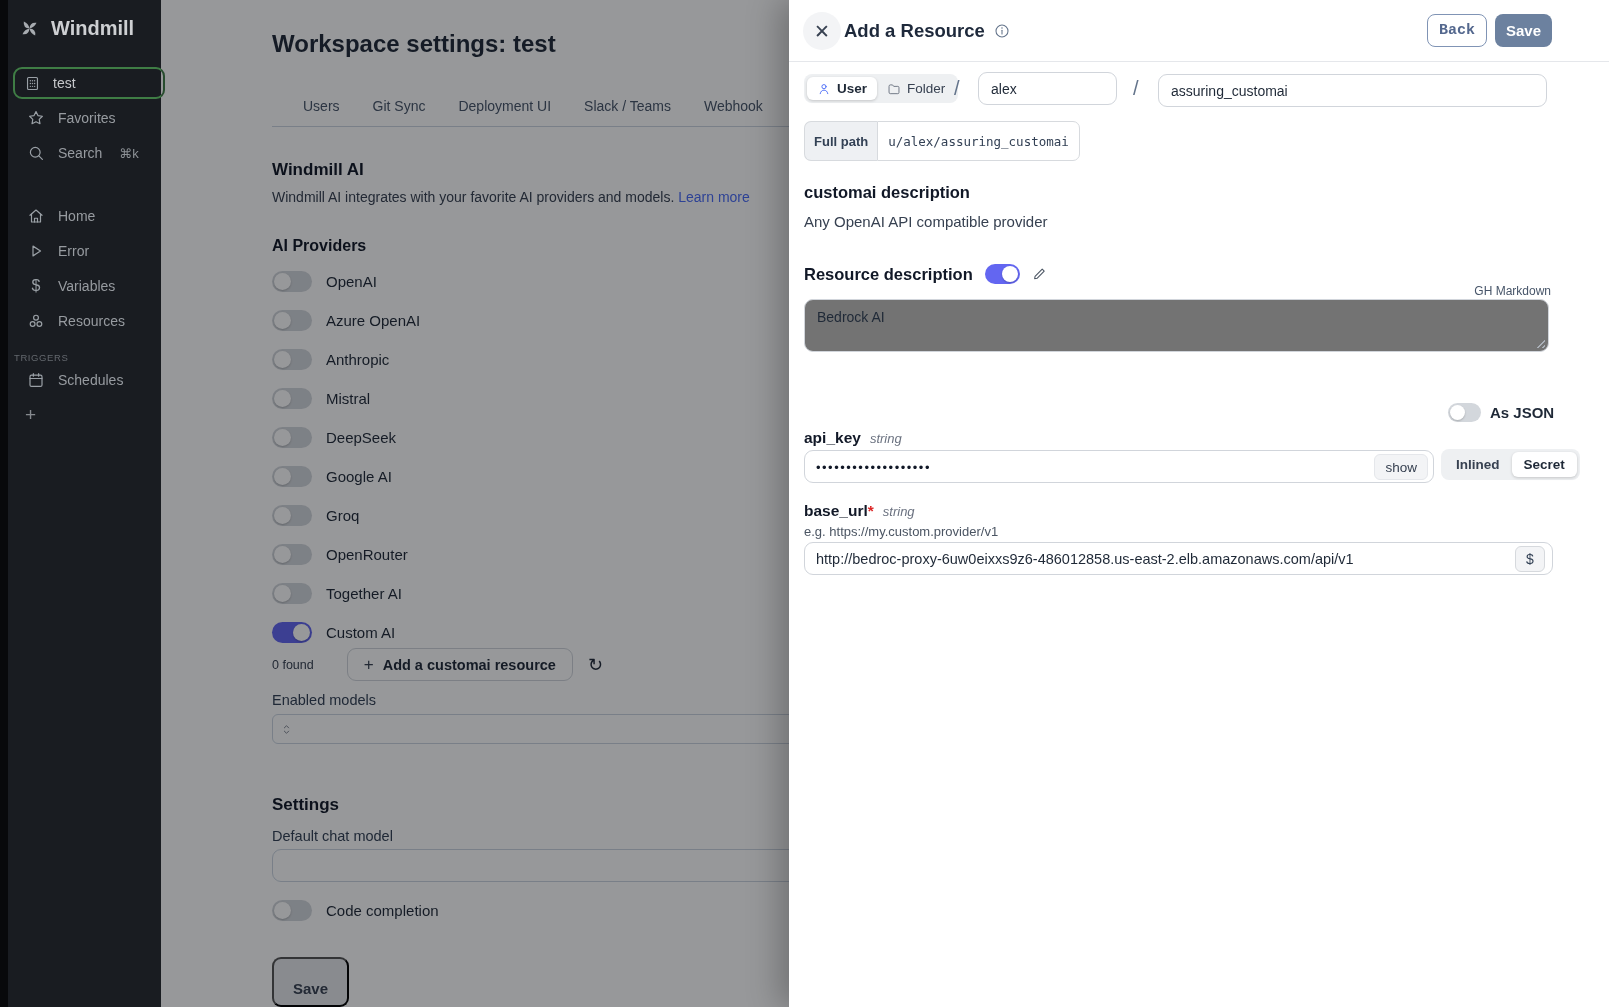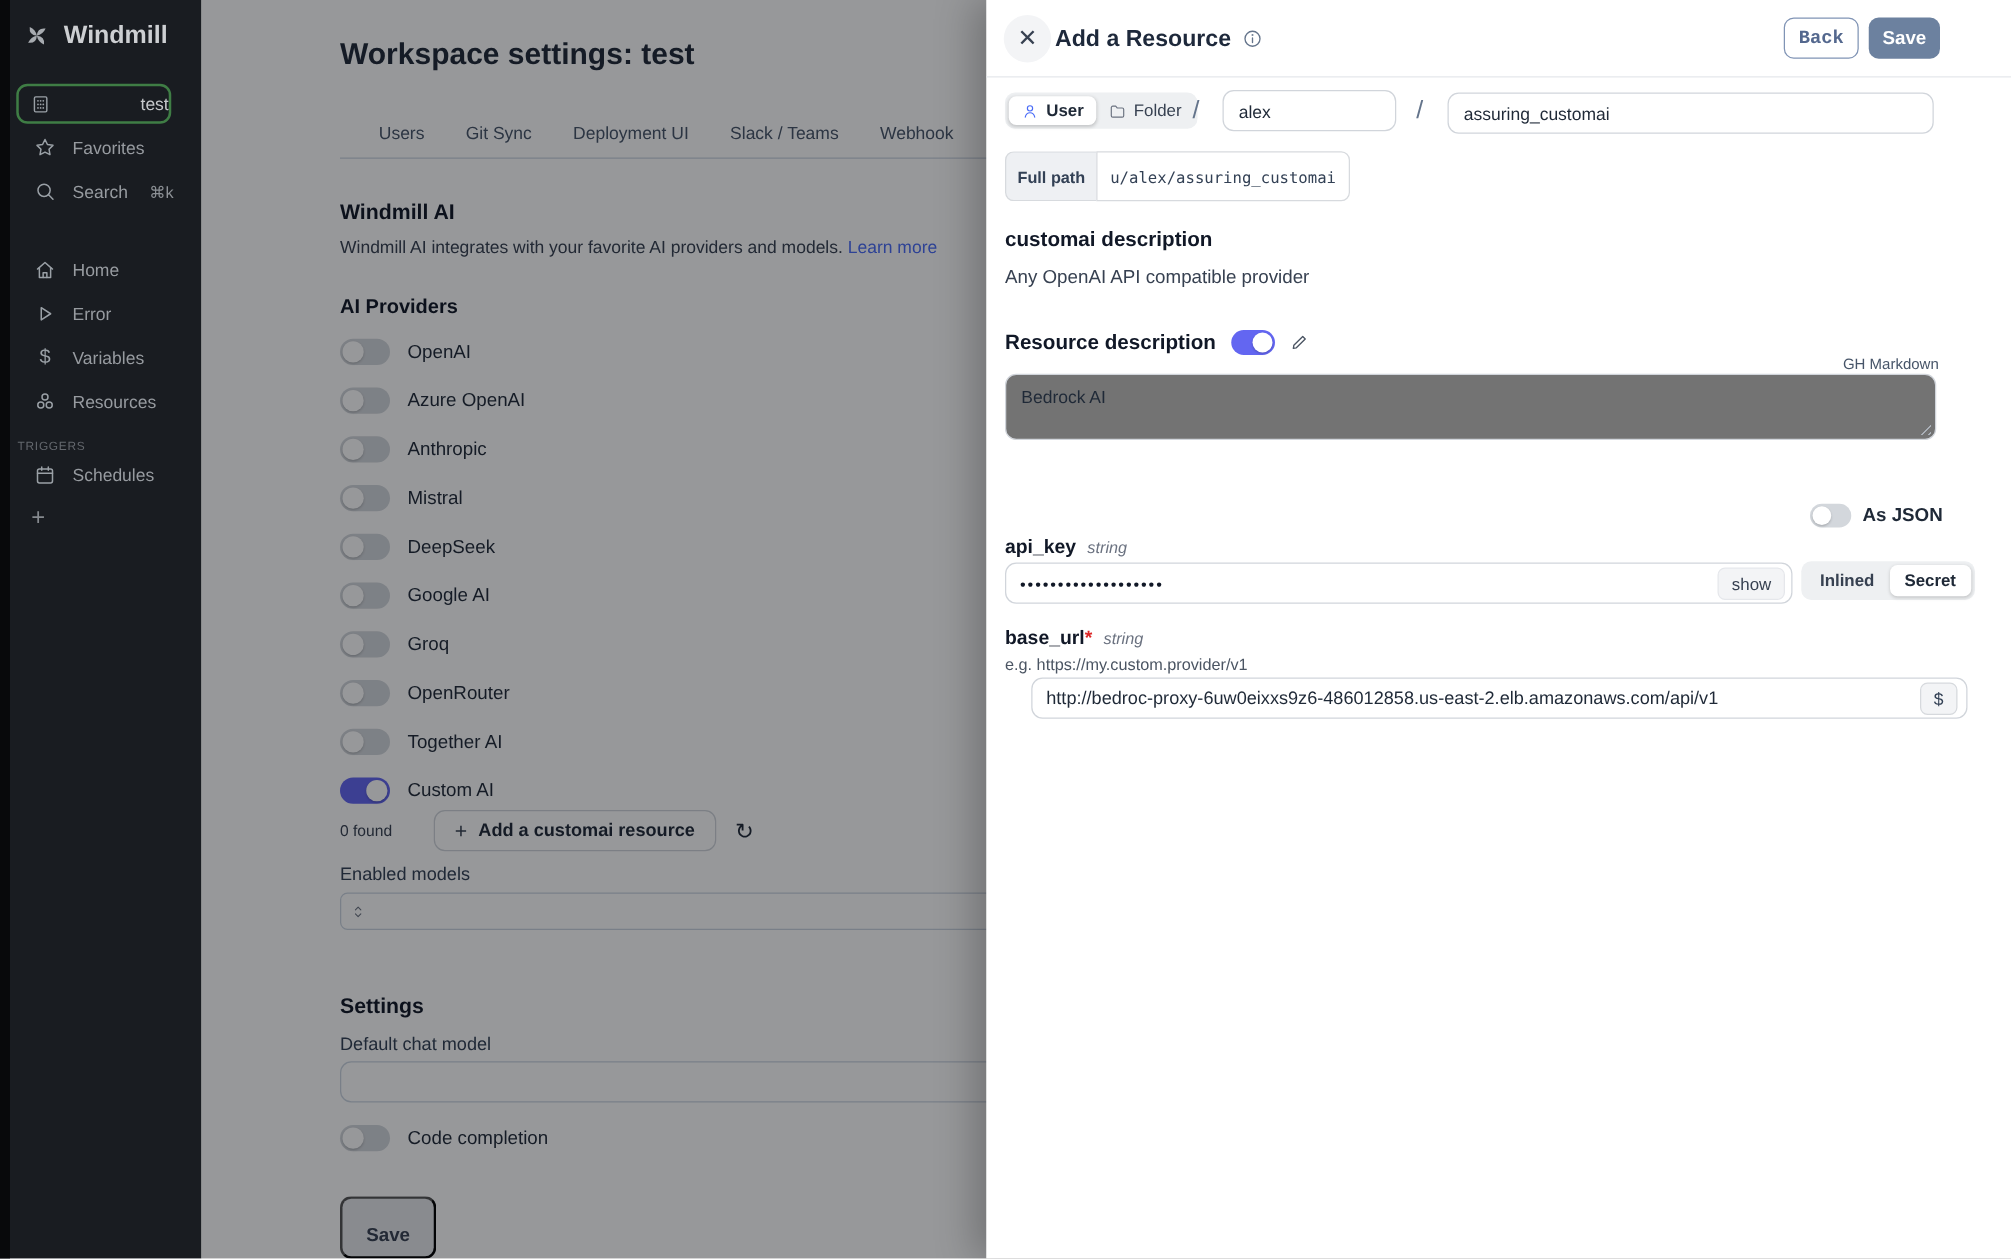--- a/index.html
+++ b/index.html
@@ -4,21 +4,21 @@
 <style>
   * { box-sizing: border-box; margin: 0; padding: 0; }
   html,body { width:1609px; height:1007px; }
   body { font-family:"Liberation Sans", sans-serif; background:#fff; overflow:hidden; }
   .app { position:relative; width:1609px; height:1007px; overflow:hidden; background:#fff; }
 
   
   .sidebar { position:absolute; left:0; top:0; width:161px; height:100%; background:var(--sidebar_bg); z-index:5; }
   .edge-strip { position:absolute; left:0; top:0; width:8px; height:100%; background:#08090b; }
   .sb-logo { position:absolute; left:19px; top:17px; display:flex; align-items:center; gap:11px; color:#cdcfd2; font-weight:700; font-size:20px; }
-  .sb-ws { position:absolute; left:13px; top:67px; width:124px; height:32px; border:2px solid var(--ws_green); border-radius:9px; display:flex; align-items:center; gap:12px; padding-left:9px; color:#c6c8cb; font-size:14px;justify-content:space-between; }
+  .sb-ws { position:absolute; left:13px; top:67px; width:152px; height:32px; border:2px solid var(--ws_green); border-radius:9px; display:flex; align-items:center; gap:12px; padding-left:9px; color:#c6c8cb; font-size:14px; }
   .sb-item { position:absolute; left:27px; display:flex; align-items:center; gap:13px; color:#979ba0; font-size:14px; height:20px; cursor:pointer; }
   .sb-item svg { flex:0 0 auto; }
   .kbd { font-size:13px; color:#8d9196; margin-left:4px; letter-spacing:0; }
   .sb-section { position:absolute; left:14px; font-size:9.5px; letter-spacing:0.6px; color:#64686e; }
   .sb-plus { position:absolute; left:25px; font-size:19px; color:#85898e; cursor:pointer; line-height:1; }
   .ico { stroke:#9aa0a6; fill:none; stroke-width:1.6; stroke-linecap:round; stroke-linejoin:round; }
   .dollar-ico { font-size:16px; color:#9aa0a6; width:18px; text-align:center; }
 
   
   .main { position:absolute; left:161px; top:0; width:1448px; height:100%; background:#fff; }
@@ -83,30 +83,30 @@
   .d-textarea { position:absolute; left:15px; top:299px; width:745px; height:53px; border:1px solid #d1d5db; border-radius:9px; background:#737373; font-size:14px; color:#1f2937; padding:9px 12px; }
   .resize-h { position:absolute; right:3px; bottom:3px; width:11px; height:11px; background:repeating-linear-gradient(135deg, transparent 0 2.4px, #aab0b8 2.4px 3.6px); clip-path:polygon(100% 0, 0 100%, 100% 100%); }
 
   .asjson-row { position:absolute; left:659px; top:403px; display:flex; align-items:center; gap:9px; }
   .asjson-label { font-size:15px; font-weight:600; color:#1f2937; }
 
   .field-label { position:absolute; display:flex; align-items:baseline; gap:9px; }
   .fl-name { font-size:15.5px; font-weight:700; color:#111827; }
   .fl-req { color:#dc2626; font-weight:700; }
   .fl-type { font-size:13px; font-style:italic; color:#6b7280; }
-  .apikey-label { left:15px; top:429px; }
+  .apikey-label { left:15px; top:429px;align-items:center; }
   .key-input { position:absolute; left:15px; top:450px; width:630px; height:33px; border:1px solid #d1d5db; border-radius:9px; background:#fff; }
   .key-dots { position:absolute; left:11px; top:9px; font-size:13px; letter-spacing:1.5px; color:#111827; }
   .show-btn { position:absolute; right:5px; top:3px; height:26px; padding:0 10px; background:#f3f4f6; border:1px solid #e5e7eb; border-radius:6px; font-size:13.5px; color:#374151; cursor:pointer; font-family:inherit; }
   .seg-is { left:652px; top:449px; }
   .seg-is .seg-btn { padding:5px 12px; font-size:13.5px; font-weight:600; }
 
   .baseurl-label { left:15px; top:502px; }
   .bu-hint { position:absolute; left:15px; top:524px; font-size:13px; color:#4b5563; }
-  .url-input { position:absolute; left:15px; top:542px; width:749px; height:33px; border:1px solid #d1d5db; border-radius:9px; background:#fff;margin-left:21px; }
+  .url-input { position:absolute; left:15px; top:542px; width:749px; height:33px; border:1px solid #d1d5db; border-radius:9px; background:#fff; }
   .url-text { position:absolute; left:11px; top:8px; font-size:14.5px; color:#1f2937; white-space:nowrap; }
   .dollar-btn { position:absolute; right:7px; top:3px; width:30px; height:26px; background:#f3f4f6; border:1px solid #d6d9dd; border-radius:6px; font-size:14px; color:#334155; cursor:pointer; font-family:inherit; }
 </style>
 </head>
 <body>
 
 <div class="app">
 
   <div class="main">
     <div class="m-title">Workspace settings: test</div>

